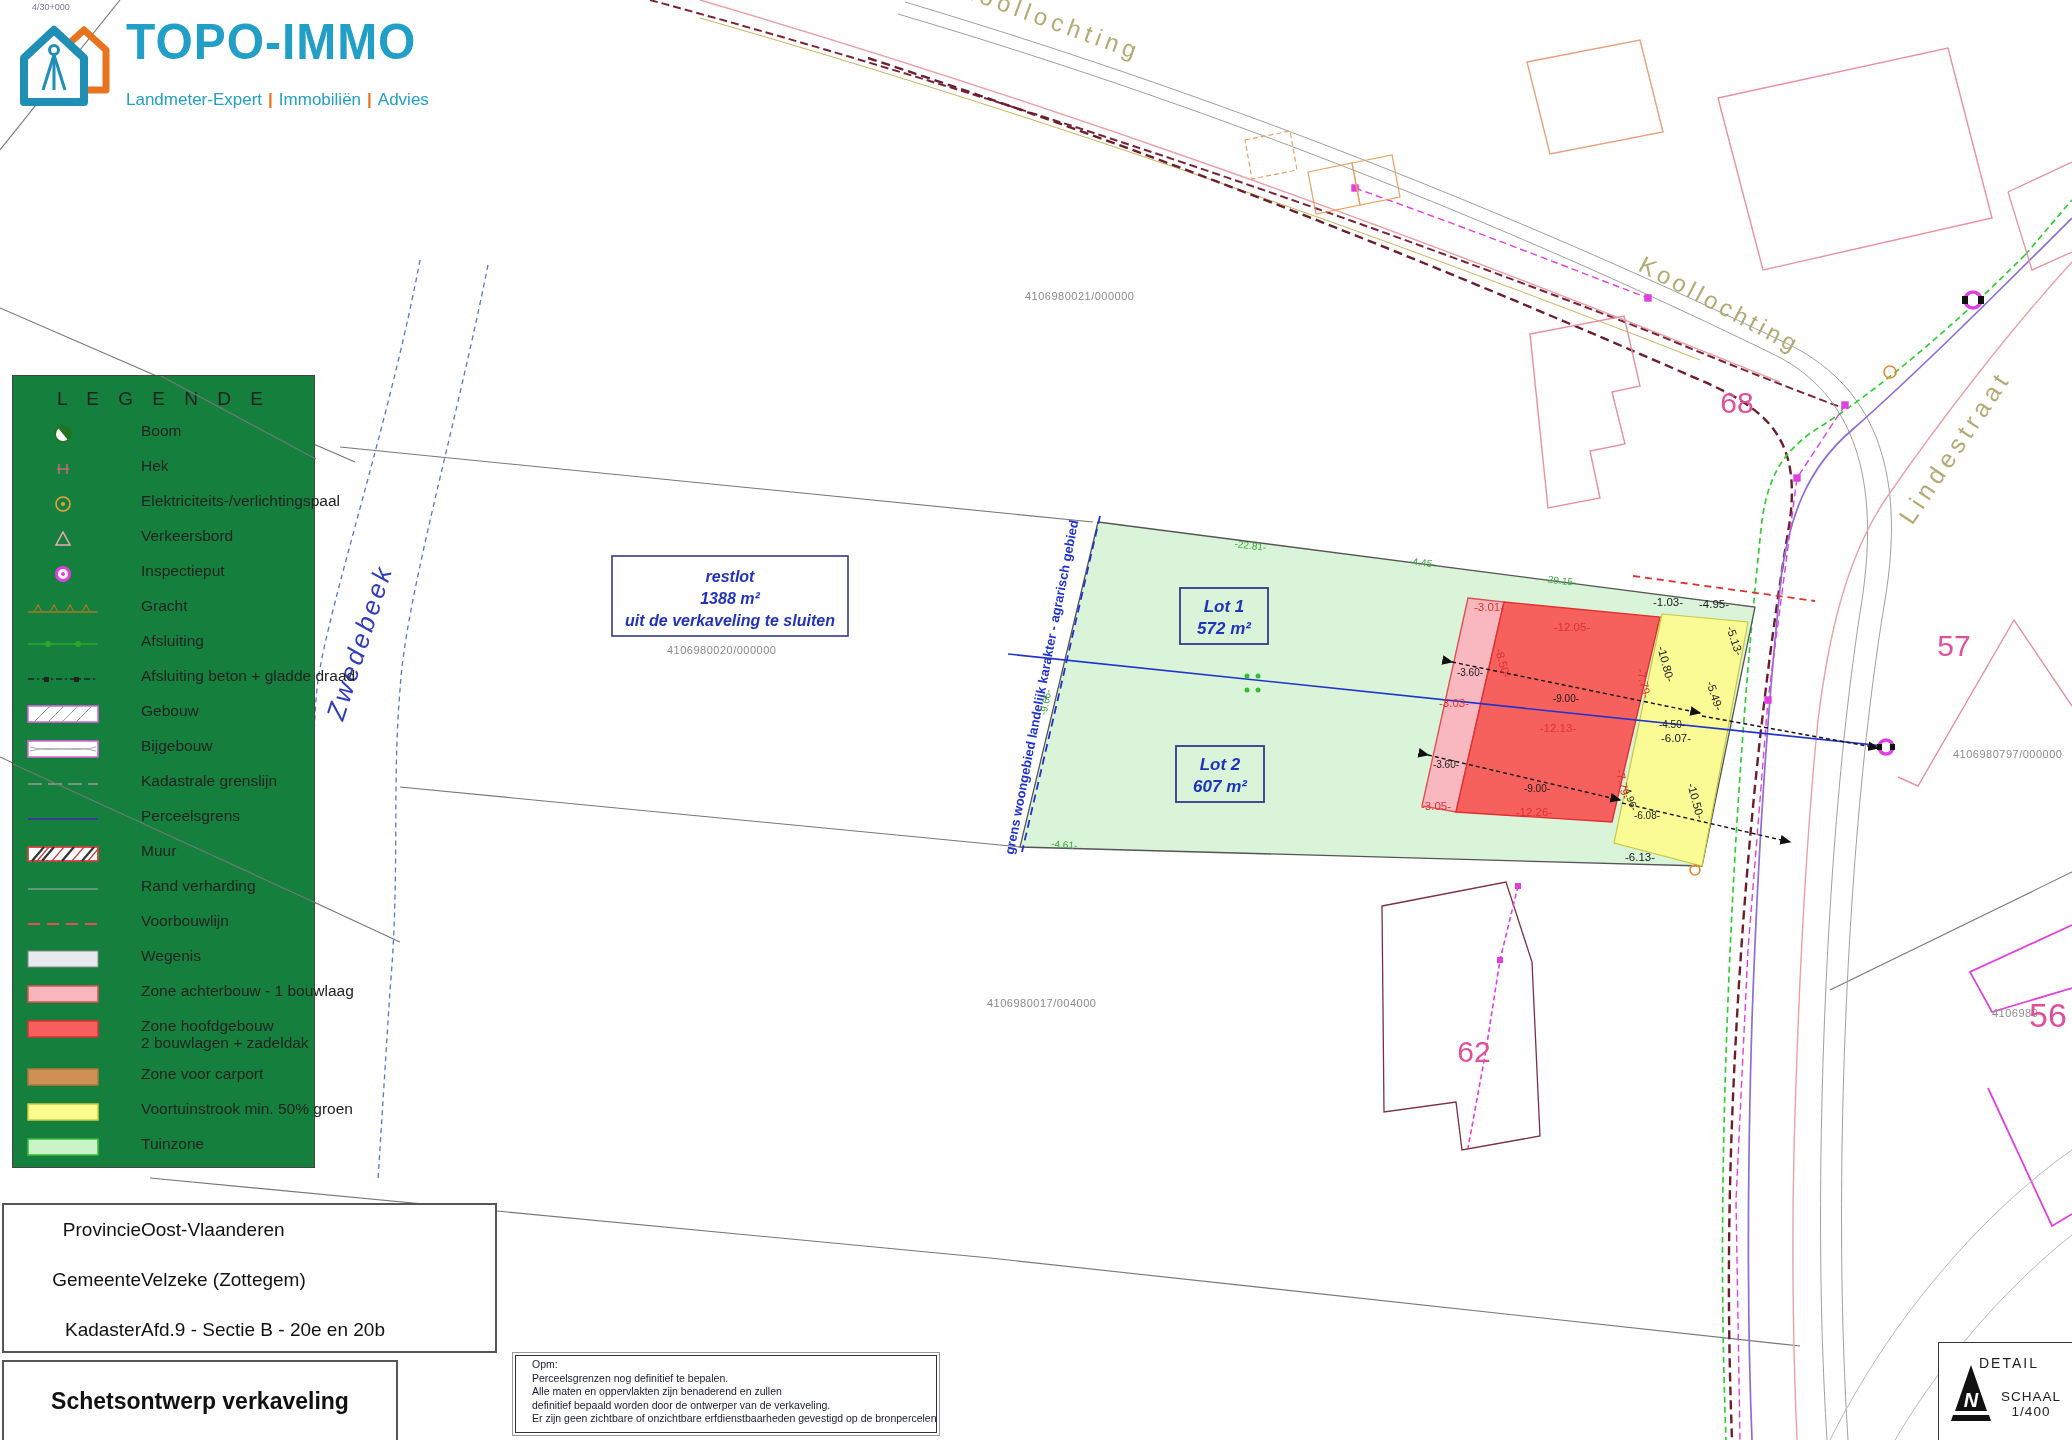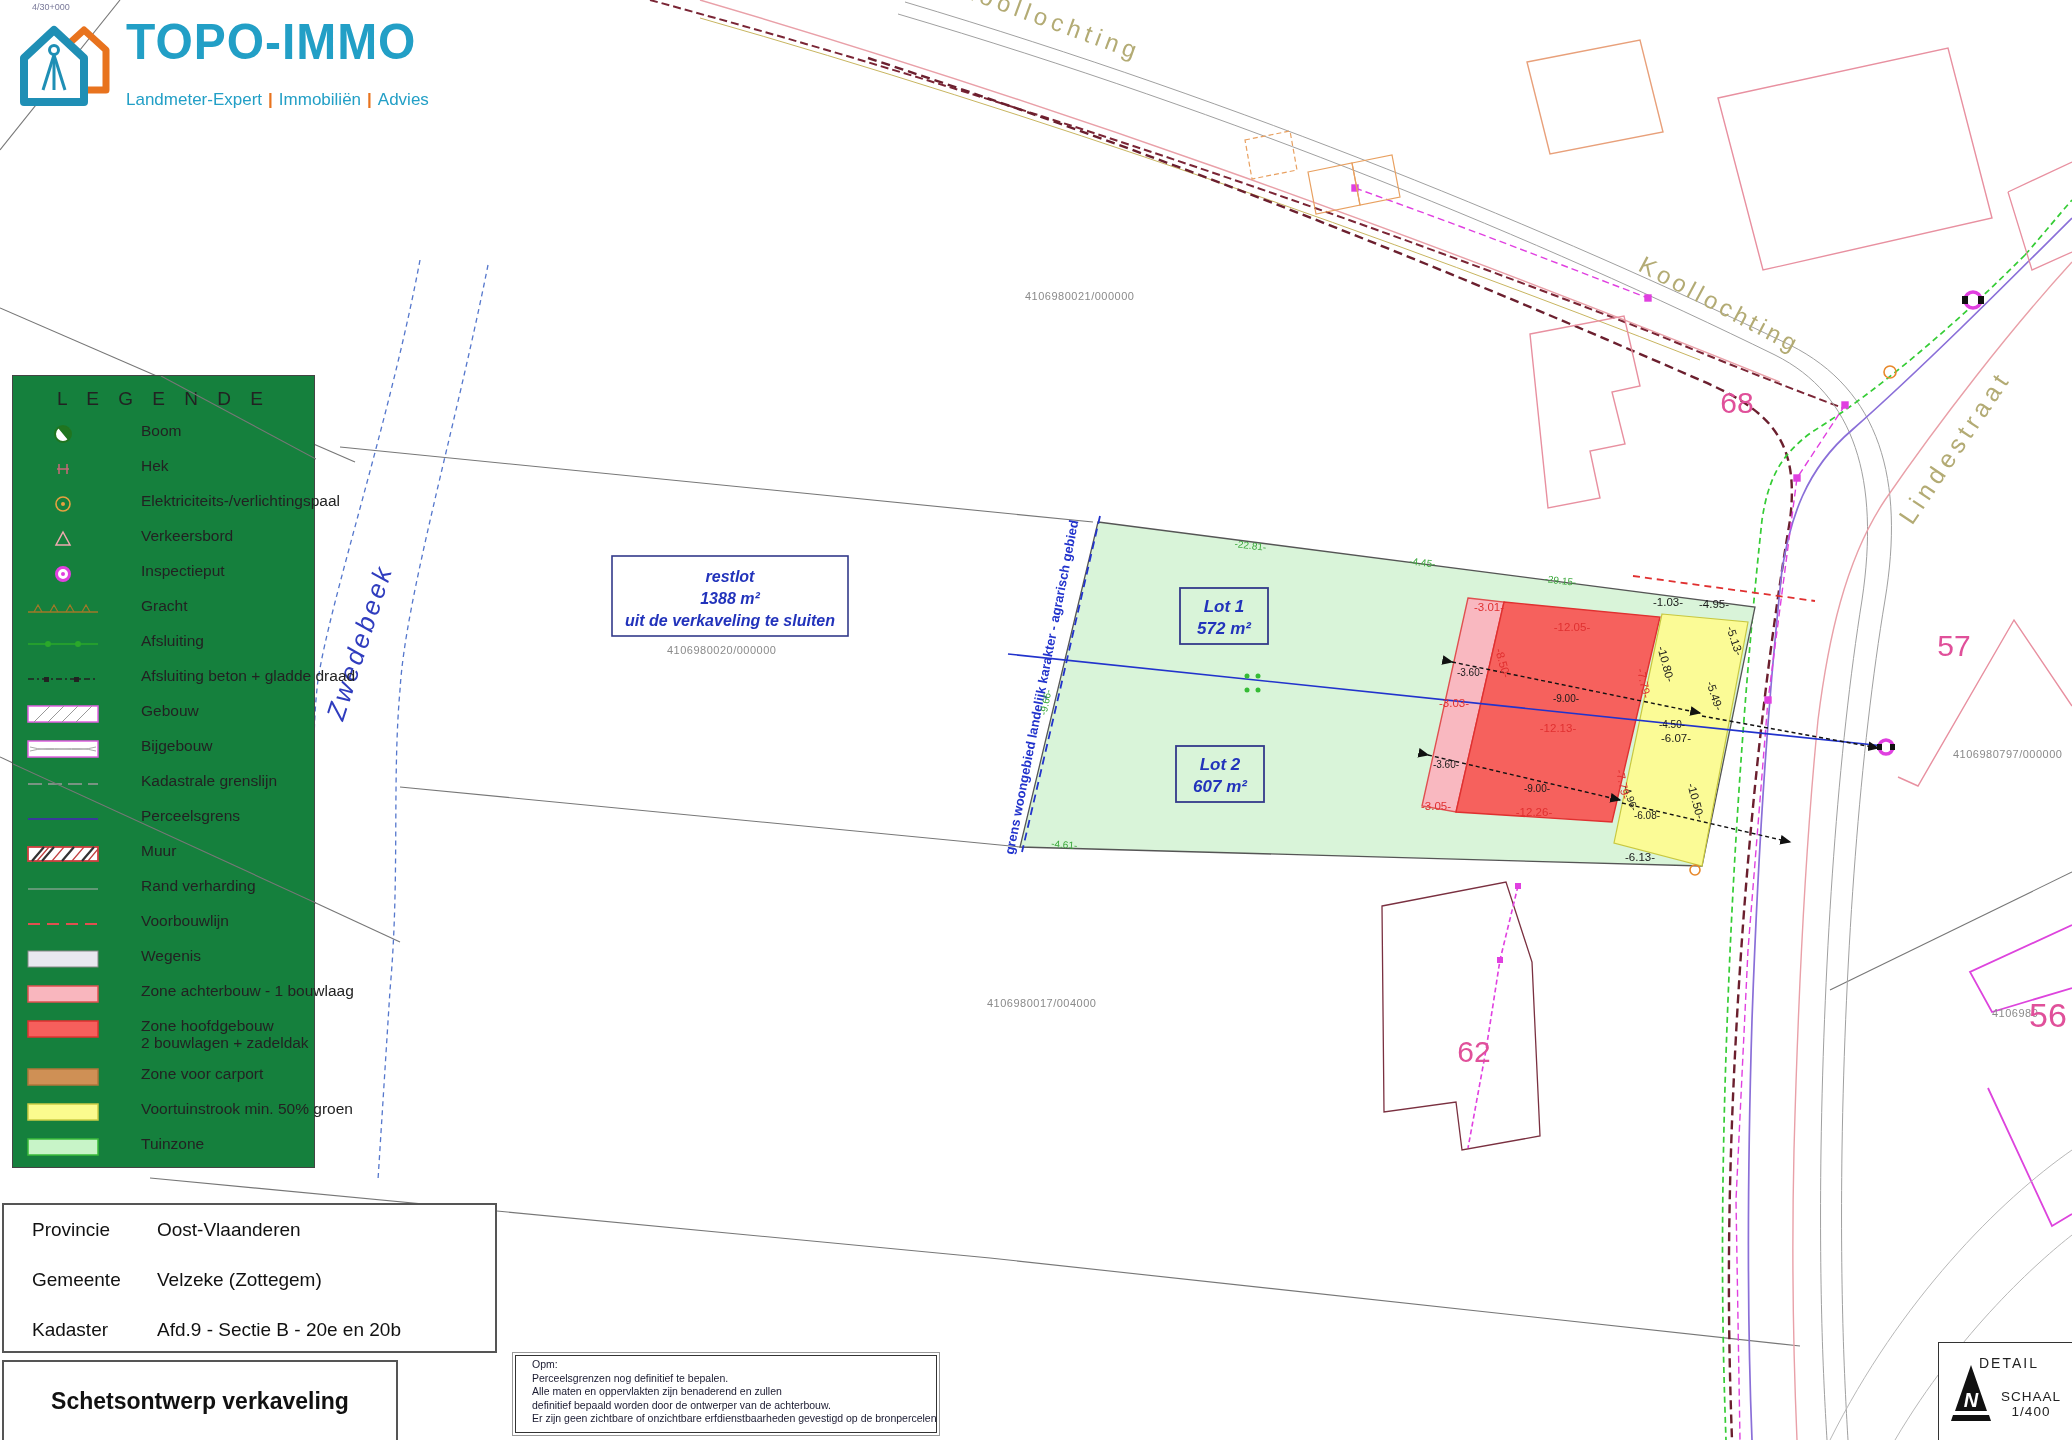--- a/index.html
+++ b/index.html
@@ -20,21 +20,21 @@
   .legend-title{height:46px;display:flex;align-items:center;justify-content:center;
                 font-size:19px;letter-spacing:7px;color:#222;}
   .lrow{display:flex;height:35px;gap:28px;}
   .lrow.tall{height:48px;}
   .lswatch{width:100px;flex:none;display:flex;justify-content:center;}
   .llabel{font-size:15.5px;color:#222;line-height:17px;white-space:nowrap;}
   
   .info-box{position:absolute;left:2px;top:1203px;width:495px;height:150px;border:2px solid #555;
             background:#fff;box-sizing:border-box;}
   .info-row{display:flex;height:50px;align-items:center;font-size:19px;color:#111;}
-  .info-key{width:125px;padding-left:28px;flex:none;}
+  .info-key{width:125px;padding-left:12px;flex:none;text-align:right;}
   .title-box{position:absolute;left:2px;top:1360px;width:396px;height:80px;border:2px solid #555;
              border-bottom:none;background:#fff;box-sizing:border-box;display:flex;
              align-items:center;justify-content:center;}
   .title-box .t{font-size:23px;font-weight:bold;color:#111;}
   
   .note-box{position:absolute;left:512px;top:1352px;width:428px;height:84px;border:1px solid #999;
             background:#fff;box-sizing:border-box;padding:2px;}
   .note-inner{border:1.2px solid #333;height:100%;box-sizing:border-box;padding:2px 16px;
               font-size:10.5px;line-height:13.5px;color:#1a1a30;white-space:nowrap;overflow:hidden;}
   
@@ -465,21 +465,21 @@
   </div>
   <div class="title-box">
     <span class="t">Schetsontwerp verkaveling</span>
   </div>
 
   <div class="note-box">
     <div class="note-inner">
       <div>Opm:</div>
       <div>Perceelsgrenzen nog definitief te bepalen.</div>
       <div>Alle maten en oppervlakten zijn benaderend en zullen</div>
-      <div>definitief bepaald worden door de ontwerper van de achterbouw.</div>
+      <div>definitief bepaald worden door de ontwerper van de verkaveling.</div>
       <div>Er zijn geen zichtbare of onzichtbare erfdienstbaarheden gevestigd op de bronpercelen</div>
     </div>
   </div>
 
   <div class="detail-box">
     <svg class="north" width="44" height="62" viewBox="0 0 44 62">
       <polygon points="22,2 38,48 6,48" fill="#111"></polygon>
       <text x="22" y="44" text-anchor="middle" font-size="20" font-weight="bold" fill="#fff" font-style="italic">N</text>
       <polygon points="4,52 40,52 42,58 2,58" fill="#111"></polygon>
     </svg>

